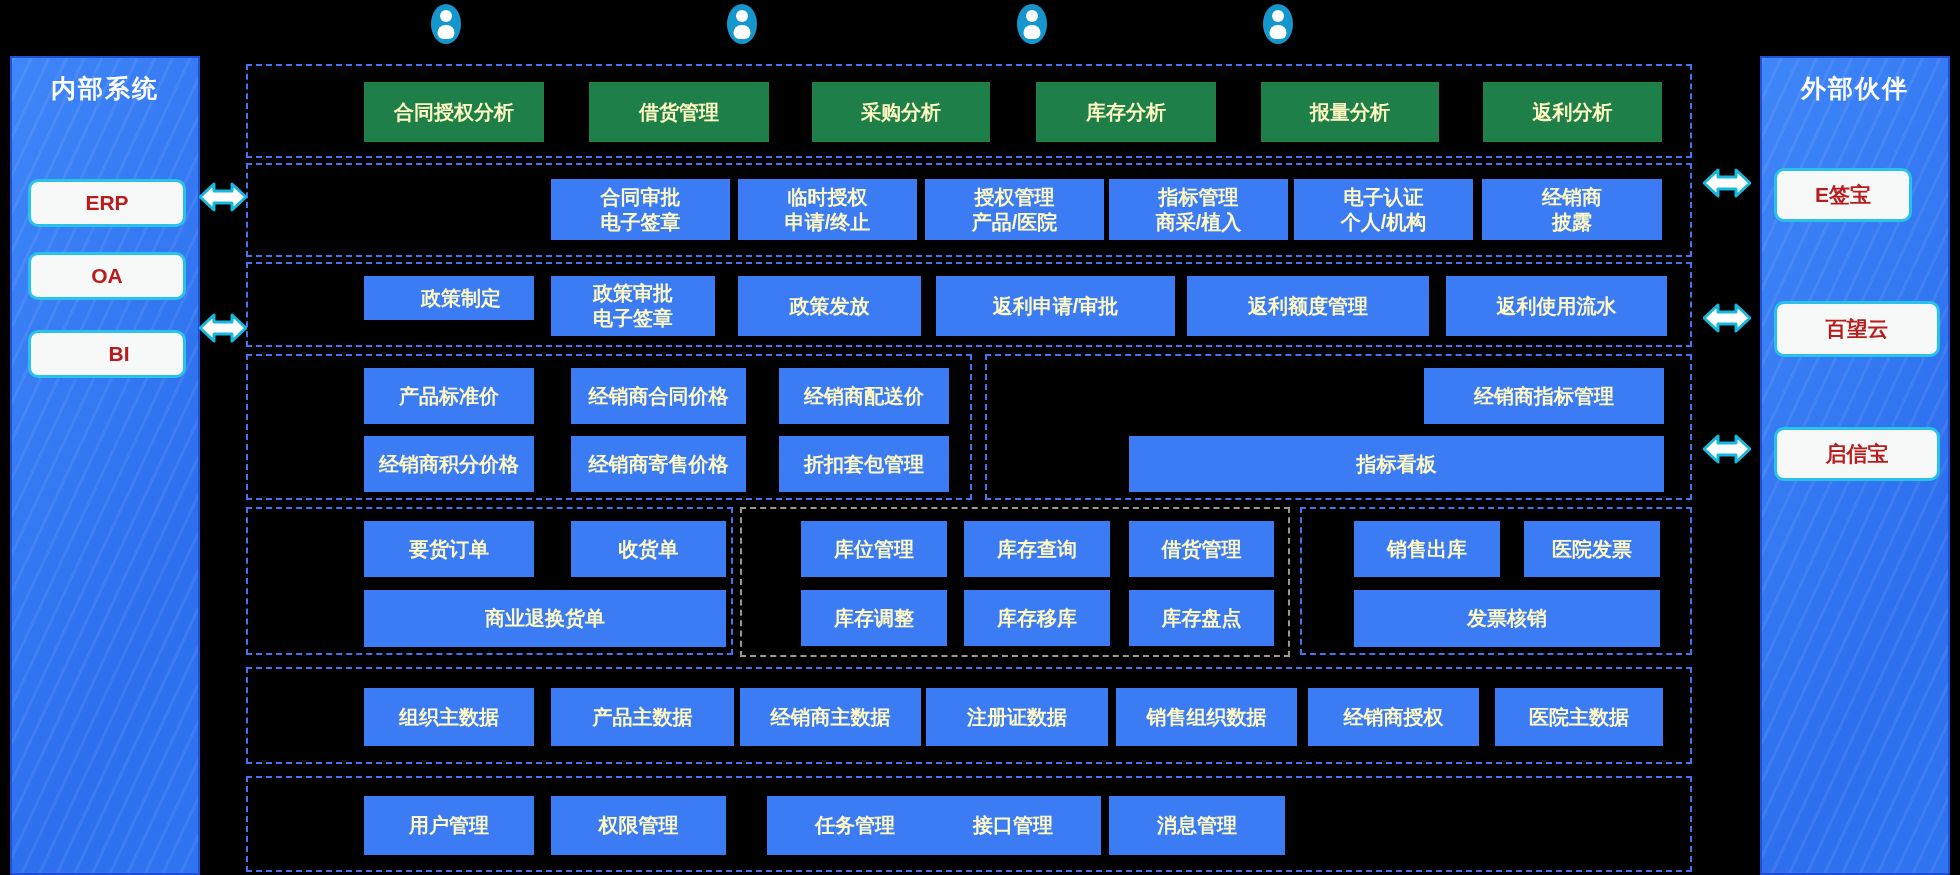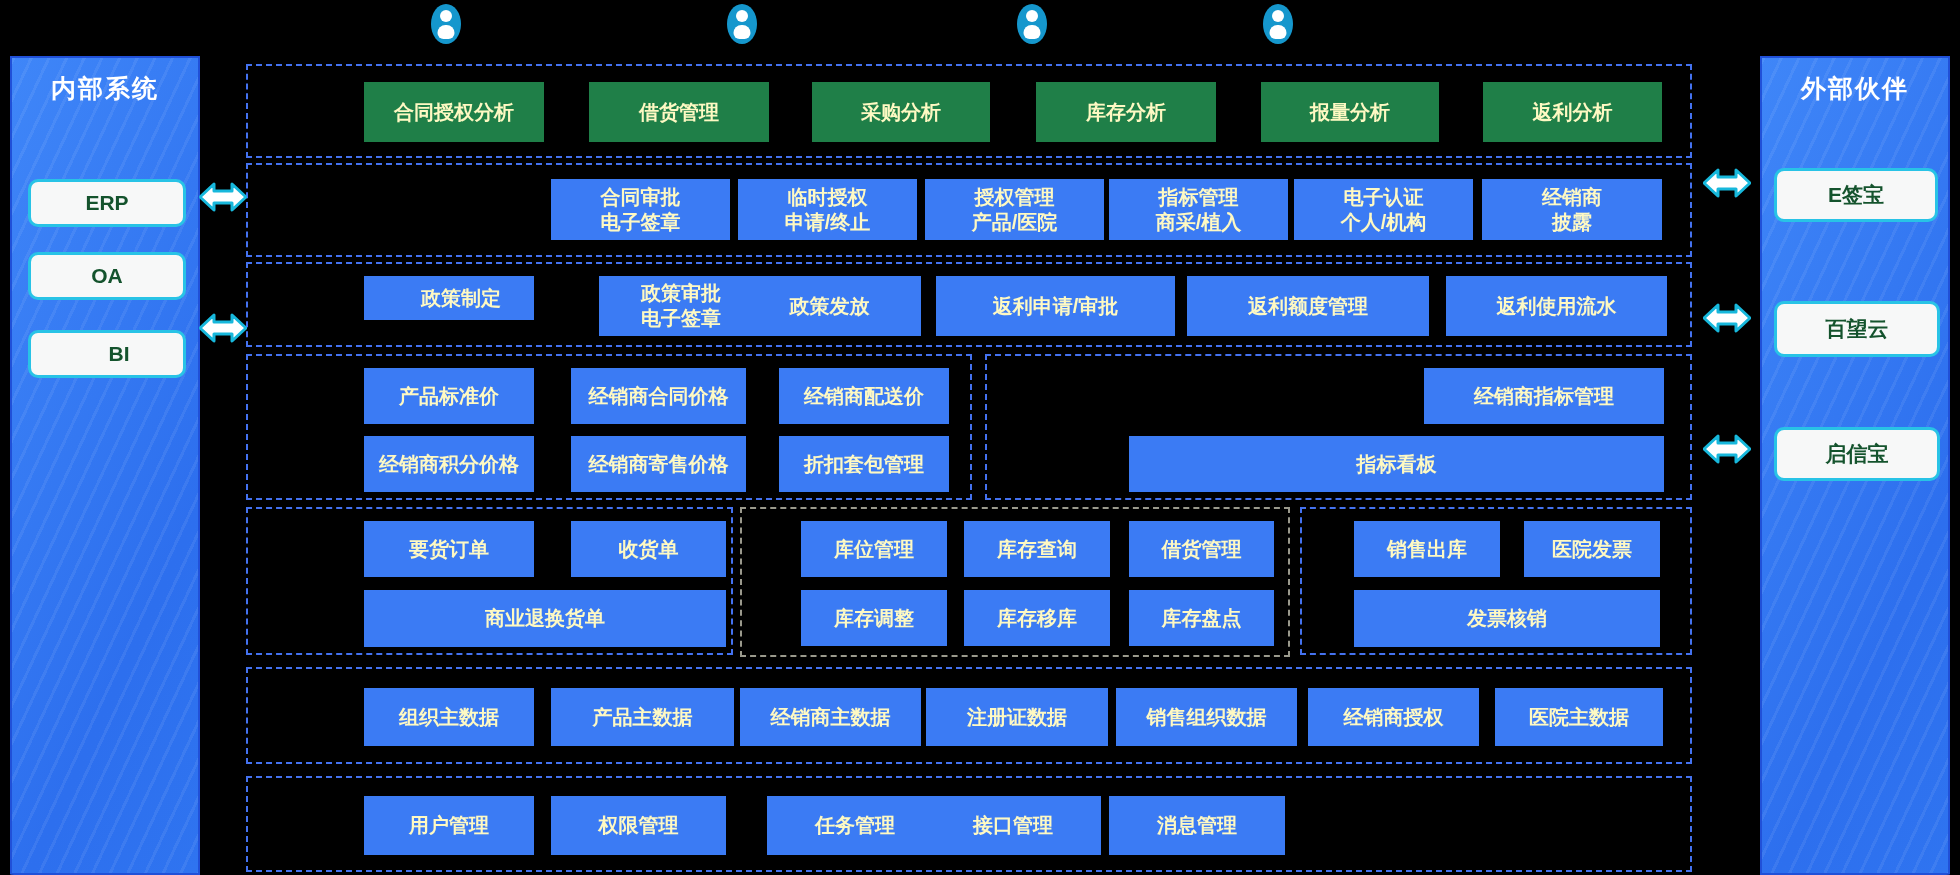--- a/index.html
+++ b/index.html
@@ -30,21 +30,21 @@
     background:repeating-linear-gradient(115deg,rgba(255,255,255,0.07) 0 3px,transparent 3px 16px);
   }
   .panel.left{left:10px;}
   .panel.right{left:1760px;}
   .panel-title{
     position:relative;color:#fff;font-weight:bold;font-size:25px;text-align:center;
     margin-top:14px;letter-spacing:2px;
   }
   .panel-btn{
     position:absolute;background:#f7f8f8;border:3px solid #28c3e6;border-radius:10px;
-    color:#14532d;font-weight:bold;font-size:21px;display:flex;align-items:center;
+    color:#b91c1c;font-weight:bold;font-size:21px;display:flex;align-items:center;
     justify-content:center;box-sizing:border-box;cursor:default;
   }
   
   .person{position:absolute;width:30px;height:40px;background:#1597cd;border-radius:50%;}
   .person::before{
     content:"";position:absolute;left:50%;top:6px;transform:translateX(-50%);
     width:12px;height:12px;background:#fff;border-radius:50%;
   }
   .person::after{
     content:"";position:absolute;left:50%;bottom:5px;transform:translateX(-50%);
@@ -61,21 +61,21 @@
 
   <div class="panel left">
     <div class="panel-title">内部系统</div>
   <div class="panel-btn" style="left: 16px; top: 121px; width: 158px; height: 48px;">ERP</div>
       <div class="panel-btn" style="left: 16px; top: 194px; width: 158px; height: 48px;">OA</div>
       <div class="panel-btn" style="left: 16px; top: 272px; width: 158px; height: 48px; padding-left: 24px;">BI</div>
     </div>
 
   <div class="panel right">
     <div class="panel-title">外部伙伴</div>
-  <div class="panel-btn" style="left: 12px; top: 110px; width: 164px; height: 54px;">E签宝</div>
+  <div class="panel-btn" style="left: 12px; top: 110px; width: 138px; height: 54px;">E签宝</div>
       <div class="panel-btn" style="left: 12px; top: 243px; width: 166px; height: 56px;">百望云</div>
       <div class="panel-btn" style="left: 12px; top: 369px; width: 166px; height: 54px;">启信宝</div>
     </div>
 
 <div class="gbox" style="left: 246px; top: 64px; width: 1446px; height: 94px;"></div>
     <div class="mbtn green" style="left: 364px; top: 82px; width: 180px; height: 60px;">合同授权分析</div>
     <div class="mbtn green" style="left: 589px; top: 82px; width: 180px; height: 60px;">借货管理</div>
     <div class="mbtn green" style="left: 812px; top: 82px; width: 178px; height: 60px;">采购分析</div>
     <div class="mbtn green" style="left: 1036px; top: 82px; width: 180px; height: 60px;">库存分析</div>
     <div class="mbtn green" style="left: 1261px; top: 82px; width: 178px; height: 60px;">报量分析</div>
@@ -88,21 +88,21 @@
     <div class="mbtn" style="left: 925px; top: 179px; width: 179px; height: 61px;">授权管理
 产品/医院</div>
     <div class="mbtn" style="left: 1109px; top: 179px; width: 179px; height: 61px;">指标管理
 商采/植入</div>
     <div class="mbtn" style="left: 1294px; top: 179px; width: 179px; height: 61px;">电子认证
 个人/机构</div>
     <div class="mbtn" style="left: 1482px; top: 179px; width: 180px; height: 61px;">经销商
 披露</div>
     <div class="gbox" style="left: 246px; top: 262px; width: 1446px; height: 85px;"></div>
     <div class="mbtn" style="left: 364px; top: 276px; width: 170px; height: 44px; padding-left: 24px;">政策制定</div>
-    <div class="mbtn" style="left: 551px; top: 276px; width: 164px; height: 60px; margin-left: 48px;">政策审批
+    <div class="mbtn" style="left: 551px; top: 276px; width: 164px; height: 60px;">政策审批
 电子签章</div>
     <div class="mbtn" style="left: 738px; top: 276px; width: 183px; height: 60px;">政策发放</div>
     <div class="mbtn" style="left: 936px; top: 276px; width: 239px; height: 60px;">返利申请/审批</div>
     <div class="mbtn" style="left: 1187px; top: 276px; width: 242px; height: 60px;">返利额度管理</div>
     <div class="mbtn" style="left: 1446px; top: 276px; width: 221px; height: 60px;">返利使用流水</div>
     <div class="gbox" style="left: 246px; top: 354px; width: 726px; height: 146px;"></div>
     <div class="mbtn" style="left: 364px; top: 368px; width: 170px; height: 56px;">产品标准价</div>
     <div class="mbtn" style="left: 571px; top: 368px; width: 175px; height: 56px;">经销商合同价格</div>
     <div class="mbtn" style="left: 779px; top: 368px; width: 170px; height: 56px;">经销商配送价</div>
     <div class="mbtn" style="left: 364px; top: 436px; width: 170px; height: 56px;">经销商积分价格</div>

